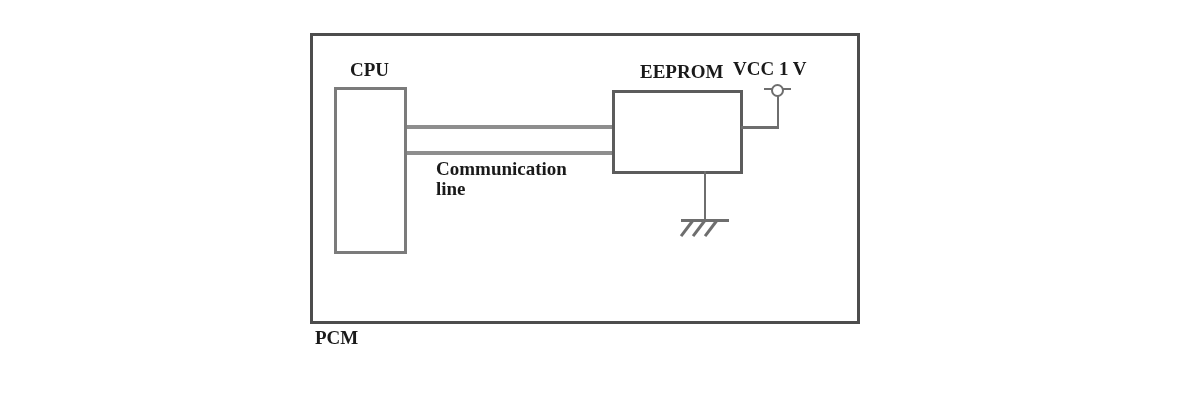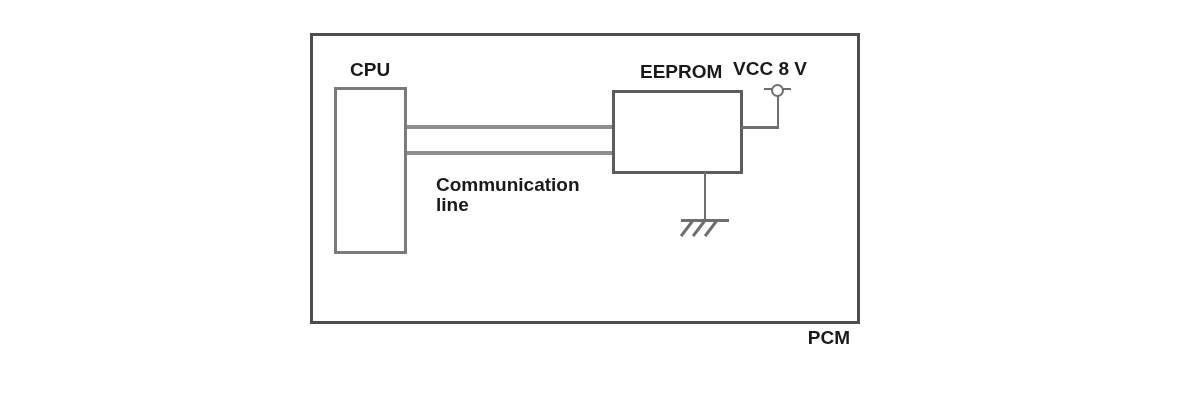--- a/index.html
+++ b/index.html
@@ -2,21 +2,21 @@
 <html style="--background: #ffffff; --text: #1a1a1a; --outer-box-border: #4d4d4d; --cpu-box-border: #7b7b7b; --eeprom-box-border: #5c5c5c; --signal-line: #8e8e8e; --wire: #6e6e6e;"><head>
 <meta charset="utf-8">
 <style>
   html, body { margin: 0; padding: 0; background: #ffffff; }
 
   .canvas {
     position: relative;
     width: 1200px;
     height: 414px;
     background: var(--background, #fff);
-    font-family: Liberation Sans, sans-serif;
+    font-family: Liberation Serif, serif;
     overflow: hidden;
   }
 
   .lbl {
     position: absolute;
     font-weight: bold;
     font-size: 19px;
     line-height: 20px;
     color: var(--text, #1a1a1a);
     white-space: nowrap;
@@ -77,42 +77,42 @@
     transform-origin: top center;
   }
   .gnd-slash.s1 { left: 691px; }
   .gnd-slash.s2 { left: 703px; }
   .gnd-slash.s3 { left: 715px; }
 
   .cpu-label     { left: 350px; top: 60px; }
   .eeprom-label  { left: 640px; top: 62px; text-align: center; }
   .vcc-label     { left: 733px; top: 59px; }
   .control-label { left: 451px; top: 99px; }
-  .comm-label    { left: 436px; top: 175px; width: 162px; }
-  .pcm-title     { left: 300px; top: 328px; width: 550px; text-align: right; }
+  .comm-label    { left: 436px; top: 159px; width: 162px; }
+  .pcm-title     { left: 315px; top: 328px; width: 550px; text-align: left; }
 </style>
 </head>
 <body>
 
 <div class="canvas">
 
   <div class="box pcm-box"></div>
 
   <div class="lbl cpu-label">CPU</div>
   <div class="box cpu-box"></div>
 
   <div class="lbl eeprom-label">EEPROM</div>
   <div class="box eeprom-box"></div>
 
   <div class="bus control"></div>
 
   <div class="bus comm"></div>
   <div class="lbl wrap comm-label">Communication line</div>
 
-  <div class="lbl vcc-label">VCC 8 V</div>
+  <div class="lbl vcc-label">VCC 1 V</div>
   <div>
     <div class="wire vcc-cross"></div>
     <div class="vcc-circle"></div>
     <div class="wire vcc-drop"></div>
     <div class="wire vcc-stub"></div>
   </div>
 
   <div>
     <div class="wire gnd-drop"></div>
     <div class="wire gnd-bar"></div>

